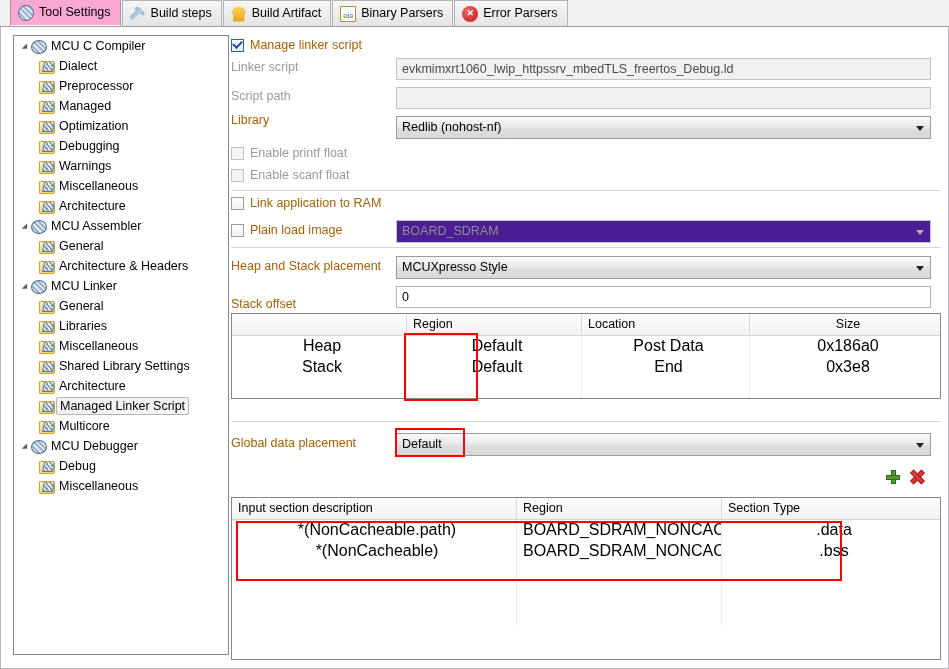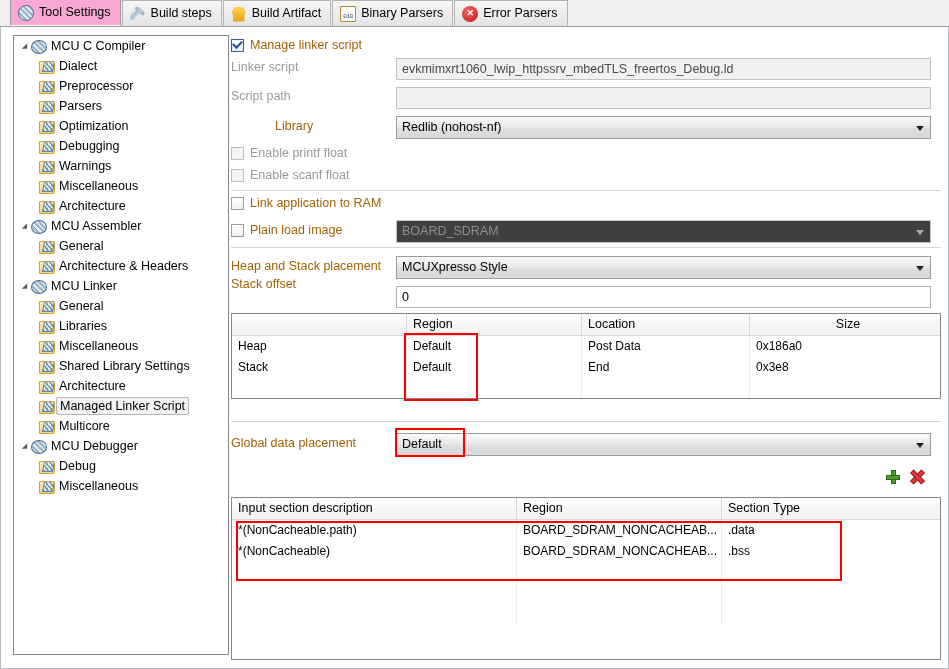--- a/index.html
+++ b/index.html
@@ -257,21 +257,21 @@
     border: 1px solid #9c9c9c;
     background: linear-gradient(to bottom, #fafafa 0%, #e6e6e6 52%, #dedede 53%, #d8d8d8 100%);
     font-size: 12.5px;
     line-height: 21px;
     padding: 0 20px 0 5px;
     position: relative;
     white-space: nowrap;
     overflow: hidden;
   }
   .combo.disabled {
-    background: #404040;
+    background: #4c1d95;
     border-color: #c6c6c6;
     color: #8e8e8e;
   }
   .combo .arr {
     position: absolute;
     right: 6px; top: 50%;
     margin-top: -2px;
     width: 0; height: 0;
     border-left: 4px solid transparent;
     border-right: 4px solid transparent;
@@ -310,27 +310,28 @@
     border-right: 1px solid #d7d7d7;
     white-space: nowrap;
     overflow: hidden;
   }
   .th:last-child { border-right: none; }
   .tr {
     display: flex;
     height: 21px;
   }
   .td {
-    font-size: 12px;
+    font-size: 16px;
     line-height: 20px;
     padding-left: 6px;
     box-sizing: border-box;
     border-right: 1px solid #eaeef2;
     white-space: nowrap;
     overflow: hidden;
+    text-align: center;
   }
   .td:last-child { border-right: none; }
 
   
   .redbox {
     position: absolute;
     border: 2px solid #fb0000;
     box-sizing: border-box;
     pointer-events: none;
     z-index: 20;
@@ -433,21 +434,21 @@
     <div class="tree-item">
       <span class="tree-indent"></span>
       <span class="tree-indent" style="flex: 0 0 8px;"></span>
       <span class="tree-ico ico-folder"></span>
       <span class="tree-label">Preprocessor</span>
     </div>
     <div class="tree-item">
       <span class="tree-indent"></span>
       <span class="tree-indent" style="flex: 0 0 8px;"></span>
       <span class="tree-ico ico-folder"></span>
-      <span class="tree-label">Parsers</span>
+      <span class="tree-label">Managed</span>
     </div>
     <div class="tree-item">
       <span class="tree-indent"></span>
       <span class="tree-indent" style="flex: 0 0 8px;"></span>
       <span class="tree-ico ico-folder"></span>
       <span class="tree-label">Optimization</span>
     </div>
     <div class="tree-item">
       <span class="tree-indent"></span>
       <span class="tree-indent" style="flex: 0 0 8px;"></span>
@@ -565,21 +566,21 @@
   <div class="row" style="top:27px;">
     <span class="lbl dim" style="width:165px;">Linker script</span>
   </div>
   <div class="field readonly" style="position:absolute;left:165px;top:25px;width:535px;">evkmimxrt1060_lwip_httpssrv_mbedTLS_freertos_Debug.ld</div>
 
   <div class="row" style="top:56px;">
     <span class="lbl dim" style="width:165px;">Script path</span>
   </div>
   <div class="field readonly" style="position:absolute;left:165px;top:54px;width:535px;"></div>
 
-  <div class="row" style="top:86px;margin-left:44px;">
+  <div class="row" style="top:80px;">
     <span class="lbl" style="width:165px;">Library</span>
   </div>
   <div class="combo" style="position:absolute;left:165px;top:83px;width:535px;">
     <span>Redlib (nohost-nf)</span>
     <span class="arr"></span>
   </div>
 
   <div class="row" style="top:113px;">
     <span class="cb disabled"></span>
     <span class="lbl dim">Enable printf float</span>
@@ -609,21 +610,21 @@
   <div class="sep" style="top:214px;"></div>
 
   <div class="row" style="top:226px;">
     <span class="lbl" style="width:165px;">Heap and Stack placement</span>
   </div>
   <div class="combo" style="position:absolute;left:165px;top:223px;width:535px;">
     <span>MCUXpresso Style</span>
     <span class="arr"></span>
   </div>
 
-  <div class="row" style="top:244px;">
+  <div class="row" style="top:264px;">
     <span class="lbl" style="width:165px;">Stack offset</span>
   </div>
   <div class="field" style="position:absolute;left:165px;top:253px;width:535px;">0</div>
 
   <div class="tbl" style="left:0px;top:280px;width:710px;height:86px;" id="hs-table">
       <div class="tbl-head">
         <div class="th" style="width: 175px;"></div>
         <div class="th" style="width: 175px;">Region</div>
         <div class="th" style="width: 168px;">Location</div>
         <div class="th" style="width: 190px; text-align: center;">Size</div>

